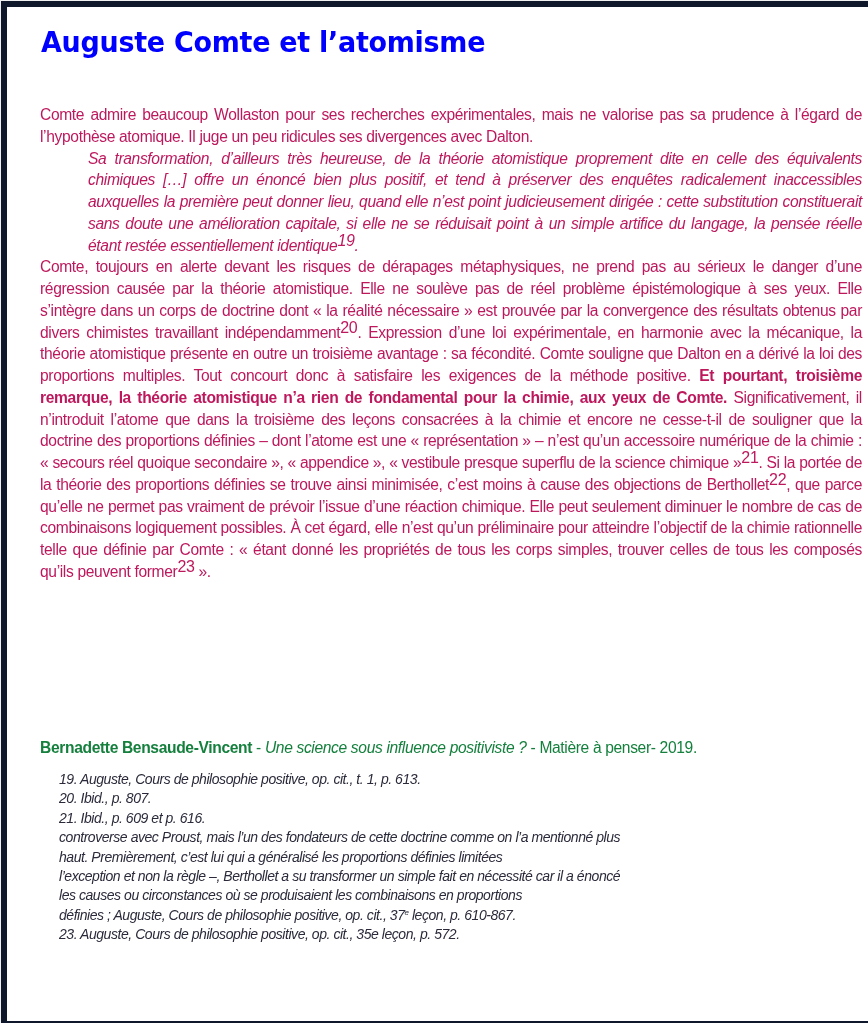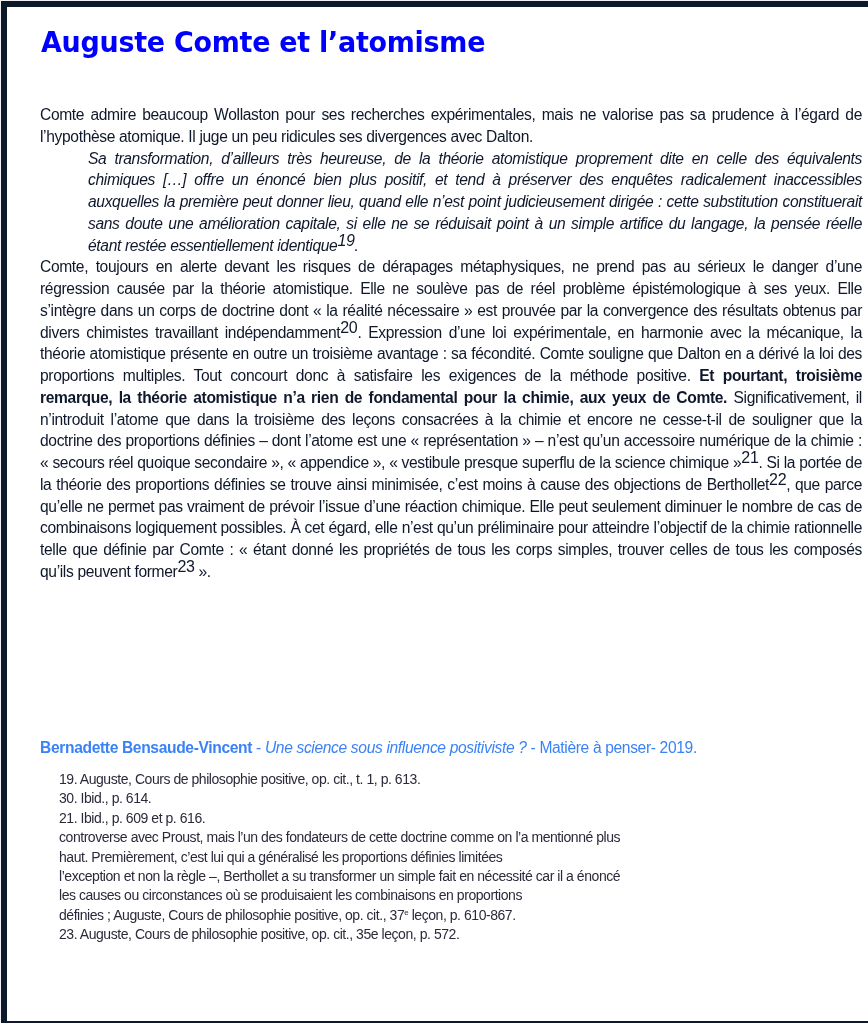--- a/index.html
+++ b/index.html
@@ -10,35 +10,35 @@
   }
   .title {
     position: absolute; left: 34px; top: 18px; margin: 0;
     font-family: "DejaVu Sans", sans-serif; font-weight: bold;
     font-size: 29px; color: #0000ff; letter-spacing: -0.3px;
     transform: scaleX(0.93); transform-origin: left center; white-space: nowrap;
   }
   .body-text {
     position: absolute; left: 33px; top: 97px; width: 822px;
     font-family: "Liberation Sans", sans-serif; font-size: 15.6px;
-    line-height: 21.75px; color: #0f172a; text-align: justify;
+    line-height: 21.75px; color: #be185d; text-align: justify;
     letter-spacing: -0.35px;
   }
   .body-text p { margin: 0; }
   .quote { font-style: italic; padding-left: 48px; }
   sup { font-size: 16px; line-height: 0; vertical-align: 5px; }
   b { font-weight: bold; }
   .citation {
     position: absolute; left: 33px; top: 730px; width: 822px;
     font-family: "Liberation Sans", sans-serif; font-size: 15.6px;
-    line-height: 21px; color: #3b82f6; letter-spacing: -0.35px;
+    line-height: 21px; color: #15803d; letter-spacing: -0.35px;
   }
   .footnotes {
     position: absolute; left: 52px; top: 763px; width: 780px;
-    font-family: "Liberation Sans", sans-serif; 
+    font-family: "Liberation Sans", sans-serif; font-style: italic;
     font-size: 14px; line-height: 19.4px; color: #2a2a3a; letter-spacing: -0.45px;
   }
   .footnotes div { white-space: nowrap; }
   .fn-sup { font-size: 8px; vertical-align: 5px; line-height: 0; }
 </style>
 </head>
 <body>
 
 <div class="page">
   <h1 class="title">Auguste Comte et l’atomisme</h1>
@@ -46,21 +46,21 @@
   <div class="body-text">
     <p>Comte admire beaucoup Wollaston pour ses recherches expérimentales, mais ne valorise pas sa prudence à l’égard de l’hypothèse atomique. Il juge un peu ridicules ses divergences avec Dalton.</p>
     <p class="quote"><span>Sa transformation, d’ailleurs très heureuse, de la théorie atomistique proprement dite en celle des équivalents chimiques […] offre un énoncé bien plus positif, et tend à préserver des enquêtes radicalement inaccessibles auxquelles la première peut donner lieu, quand elle n’est point judicieusement dirigée : cette substitution constituerait sans doute une amélioration capitale, si elle ne se réduisait point à un simple artifice du langage, la pensée réelle étant restée essentiellement identique</span><sup>19</sup><span>.</span></p>
     <p><span>Comte, toujours en alerte devant les risques de dérapages métaphysiques, ne prend pas au sérieux le danger d’une régression causée par la théorie atomistique. Elle ne soulève pas de réel problème épistémologique à ses yeux. Elle s’intègre dans un corps de doctrine dont « la réalité nécessaire » est prouvée par la convergence des résultats obtenus par divers chimistes travaillant indépendamment</span><sup>20</sup><span>. Expression d’une loi expérimentale, en harmonie avec la mécanique, la théorie atomistique présente en outre un troisième avantage : sa fécondité. Comte souligne que Dalton en a dérivé la loi des proportions multiples. Tout concourt donc à satisfaire les exigences de la méthode positive. </span><b>Et pourtant, troisième remarque, la théorie atomistique n’a rien de fondamental pour la chimie, aux yeux de Comte.</b><span> Significativement, il n’introduit l’atome que dans la troisième des leçons consacrées à la chimie et encore ne cesse-t-il de souligner que la doctrine des proportions définies – dont l’atome est une « représentation » – n’est qu’un accessoire numérique de la chimie : « secours réel quoique secondaire », « appendice », « vestibule presque superflu de la science chimique »</span><sup>21</sup><span>. Si la portée de la théorie des proportions définies se trouve ainsi minimisée, c’est moins à cause des objections de Berthollet</span><sup>22</sup><span>, que parce qu’elle ne permet pas vraiment de prévoir l’issue d’une réaction chimique. Elle peut seulement diminuer le nombre de cas de combinaisons logiquement possibles. À cet égard, elle n’est qu’un préliminaire pour atteindre l’objectif de la chimie rationnelle telle que définie par Comte : « étant donné les propriétés de tous les corps simples, trouver celles de tous les composés qu’ils peuvent former</span><sup>23</sup><span> ».</span></p>
   </div>
 
   <div class="citation"><b>Bernadette Bensaude-Vincent</b><span> - </span><i>Une science sous influence positiviste ?</i><span> - </span><span>Matière à penser- 2019.</span></div>
 
   <div class="footnotes">
     <div>19. Auguste, Cours de philosophie positive, op. cit., t. 1, p. 613.</div>
-    <div>30. Ibid., p. 614.</div>
+    <div>20. Ibid., p. 807.</div>
     <div>21. Ibid., p. 609 et p. 616.</div>
     <div>controverse avec Proust, mais l’un des fondateurs de cette doctrine comme on l’a mentionné plus</div>
     <div>haut. Premièrement, c’est lui qui a généralisé les proportions définies limitées</div>
     <div>l’exception et non la règle –, Berthollet a su transformer un simple fait en nécessité car il a énoncé</div>
     <div>les causes ou circonstances où se produisaient les combinaisons en proportions</div>
     <div><span>définies ; Auguste, Cours de philosophie positive, op. cit., 37</span><sup class="fn-sup">e</sup><span> leçon, p. 610-867.</span></div>
     <div>23. Auguste, Cours de philosophie positive, op. cit., 35e leçon, p. 572.</div>
   </div>
 </div>
 

